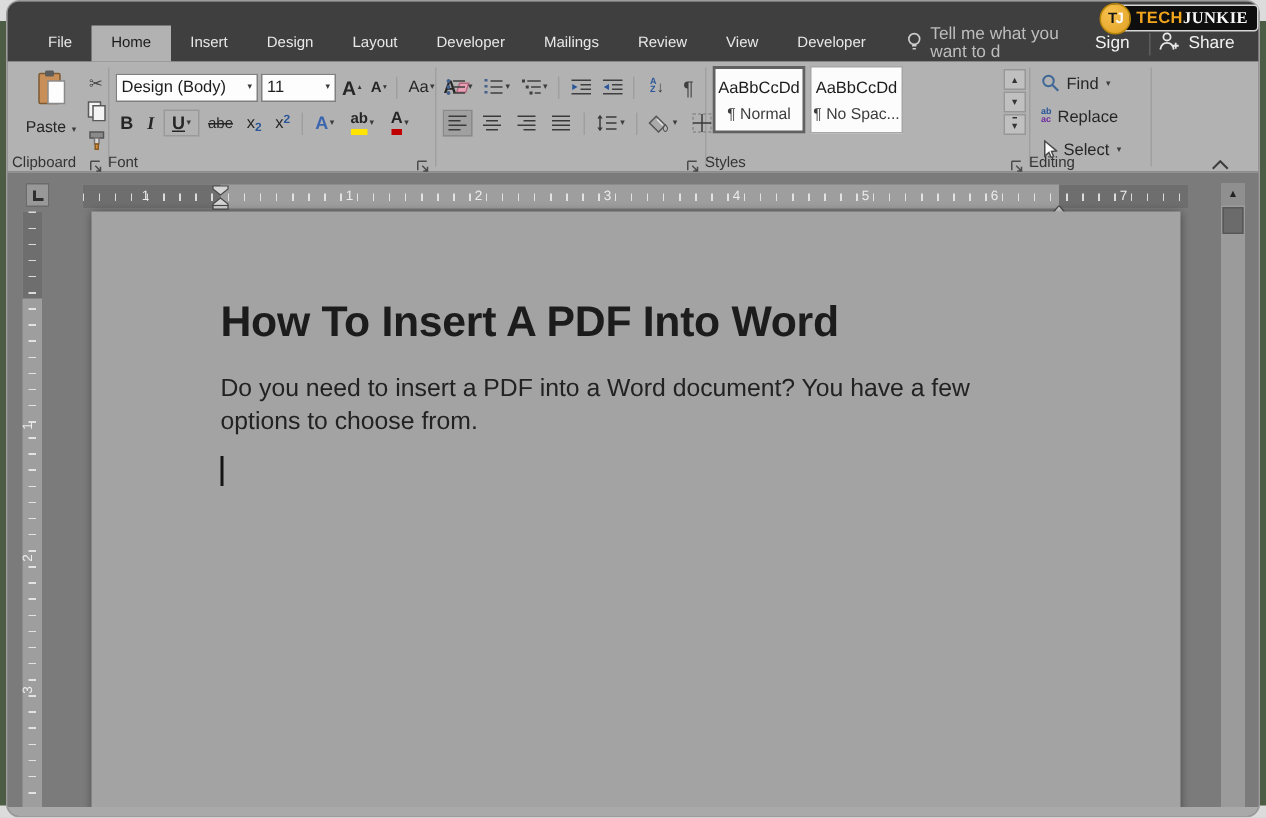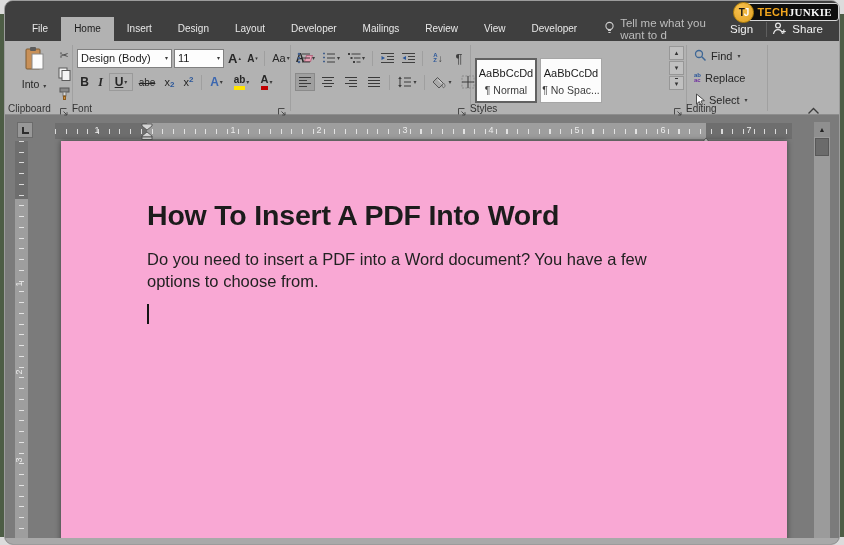--- a/index.html
+++ b/index.html
@@ -56,21 +56,21 @@
   .combo { background:#fdfdfd; border:1px solid #808080; height:19px; display:flex; align-items:center;
            font-size:11px; color:#1c1c1c; padding:0 3px; flex:none; }
   .combo .cval { flex:1; white-space:nowrap; overflow:hidden; }
   .glyph { font-size:12px; font-weight:bold; }
   .fx-a { color:#3a66b0; font-weight:bold; font-size:12px; }
   .bar-under { border-bottom:4px solid; line-height:1; padding-bottom:1px; font-weight:bold; }
   .sup-mini, .sub-mini { font-size:8px; color:#2b579a; font-weight:bold; }
   .caret-mini { font-size:5px; color:#333; line-height:1; margin-left:1px; }
 
   
-  .cards { position:absolute; left:5px; top:17px; display:flex; gap:3px; }
+  .cards { position:absolute; left:5px; top:3px; display:flex; gap:3px; }
   .card { width:62px; height:45px; background:#fcfcfc; border:1px solid #a6a6a6; text-align:center; padding-top:4px; }
   .card.selected { border:2px solid #616161; padding-top:3px; }
   .card .prev { font-size:11px; color:#1b1b1b; line-height:20px; }
   .card .prev.h1 { font-family:"Liberation Serif", serif; font-size:21px; line-height:20px; }
   .card .cname { font-size:10.5px; color:#3c3c3c; line-height:15px; white-space:nowrap; overflow:hidden; }
   .stylescroll { position:absolute; right:2px; top:5px; display:flex; flex-direction:column; gap:1px; }
   .stylescroll .sb { width:15px; height:14px; background:#c0c0c0; border:1px solid #979797;
                      display:flex; align-items:center; justify-content:center; font-size:7px; color:#333; }
   .stylescroll .sb.more span { border-top:1.5px solid #333; padding-top:1px; }
 
@@ -91,21 +91,21 @@
       background:repeating-linear-gradient(to right, rgba(238,238,238,.85) 0 1px, transparent 1px 10.75px); }
   .rnum { position:absolute; top:2px; font-size:9px; color:#ececec; transform:translateX(-50%); }
   .vruler { position:absolute; left:10px; top:25px; bottom:0; width:13px; background:#9e9e9e; }
   .vruler .dk { position:absolute; left:0; right:0; top:0; height:58px; background:#6e6e6e; }
   .vruler .ticks { position:absolute; top:0; bottom:0; left:4px; width:5px;
       background:repeating-linear-gradient(to bottom, rgba(238,238,238,.85) 0 1px, transparent 1px 10.75px); }
   .vnum { position:absolute; left:1px; font-size:9px; color:#ececec; transform:rotate(-90deg); }
   .indent-markers { position:absolute; left:86px; top:0; }
   .right-indent { position:absolute; left:645px; top:9px; }
 
-  .page { position:absolute; left:56px; top:25px; bottom:0; width:726px; background:#f9a8d4;
+  .page { position:absolute; left:56px; top:25px; bottom:0; width:726px; background:#a3a3a3;
           box-shadow:0 0 6px rgba(0,0,0,.45); padding:57px 80px 0 86px; }
   .doc-heading { font-size:28.5px; font-weight:bold; color:#1c1c1c; line-height:34px; letter-spacing:-0.2px; }
   .doc-body { margin-top:16px; font-size:16.5px; color:#222; line-height:22px; max-width:515px; }
   .caret { margin-top:12px; width:1.5px; height:20px; background:#151515; animation:blink 1s steps(1) infinite; }
   @keyframes blink { 50% { opacity:0; } }
 
   .vscroll { position:absolute; right:9px; top:6px; bottom:0; width:16px; background:#9b9b9b; }
   .vscroll .up { position:absolute; top:0; left:0; right:0; height:15px; background:#8f8f8f;
                  display:flex; align-items:center; justify-content:center; font-size:7px; color:#222; }
   .vscroll .thumb { position:absolute; top:16px; left:1px; right:1px; height:18px; background:#6b6b6b; border:1px solid #585858; }
@@ -165,21 +165,21 @@
 
       <div class="group" style="left:3px;width:64px">
         <div class="paste">
           <span>
             <svg width="22" height="26" viewBox="0 0 22 26">
                 <rect x="3" y="3" width="14" height="20" rx="1" fill="#c89058" stroke="#7d5a32"></rect>
                 <rect x="7" y="1" width="6" height="4" rx="1" fill="#5c5c5c"></rect>
                 <rect x="9" y="8" width="11" height="15" fill="#fdfdfd" stroke="#8a8a8a"></rect>
               </svg>
           </span>
-          <div class="plabel"><span>Into</span> <span class="dd">▾</span></div>
+          <div class="plabel"><span>Paste</span> <span class="dd">▾</span></div>
         </div>
         <div class="minicol">
           <div class="btn">
               <span class="scissors">✂</span>
             </div>
           <div class="btn">
             <svg width="13" height="14" viewBox="0 0 13 14">
                 <rect x="1" y="1" width="8" height="10" fill="#f4f4f4" stroke="#5a5a5a"></rect>
                 <rect x="4" y="3.5" width="8" height="10" fill="#f4f4f4" stroke="#5a5a5a"></rect>
               </svg>

